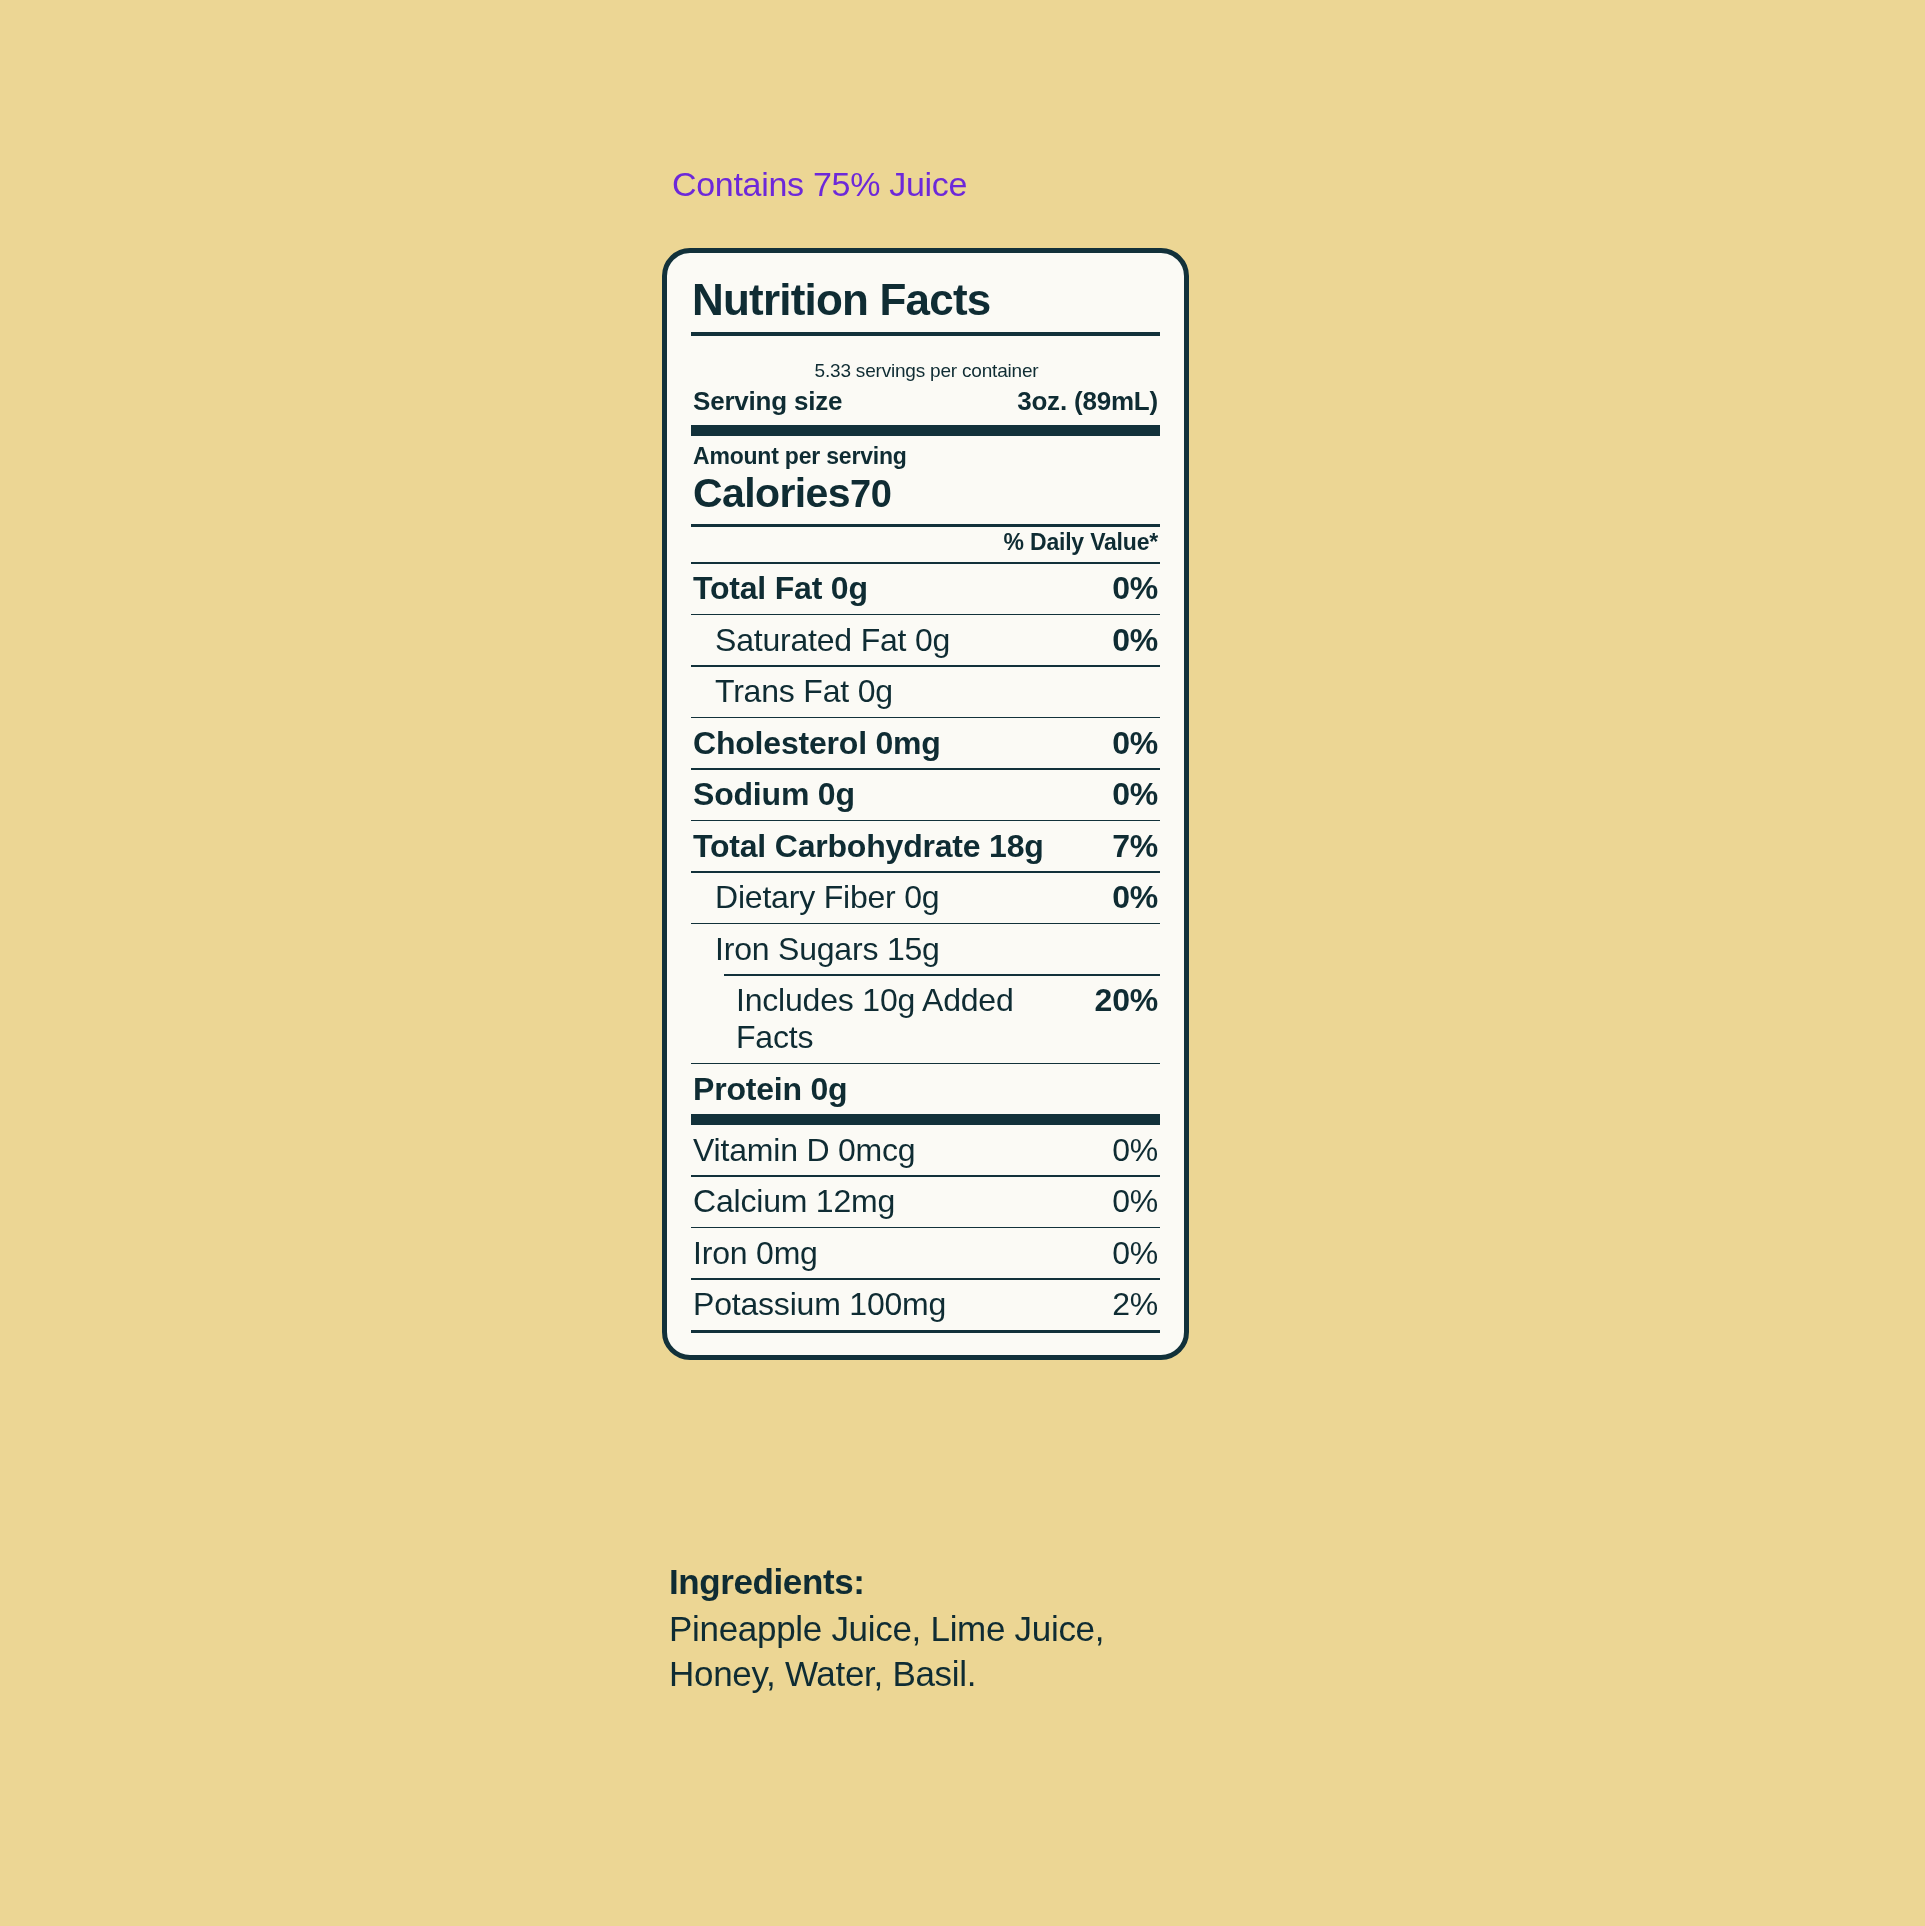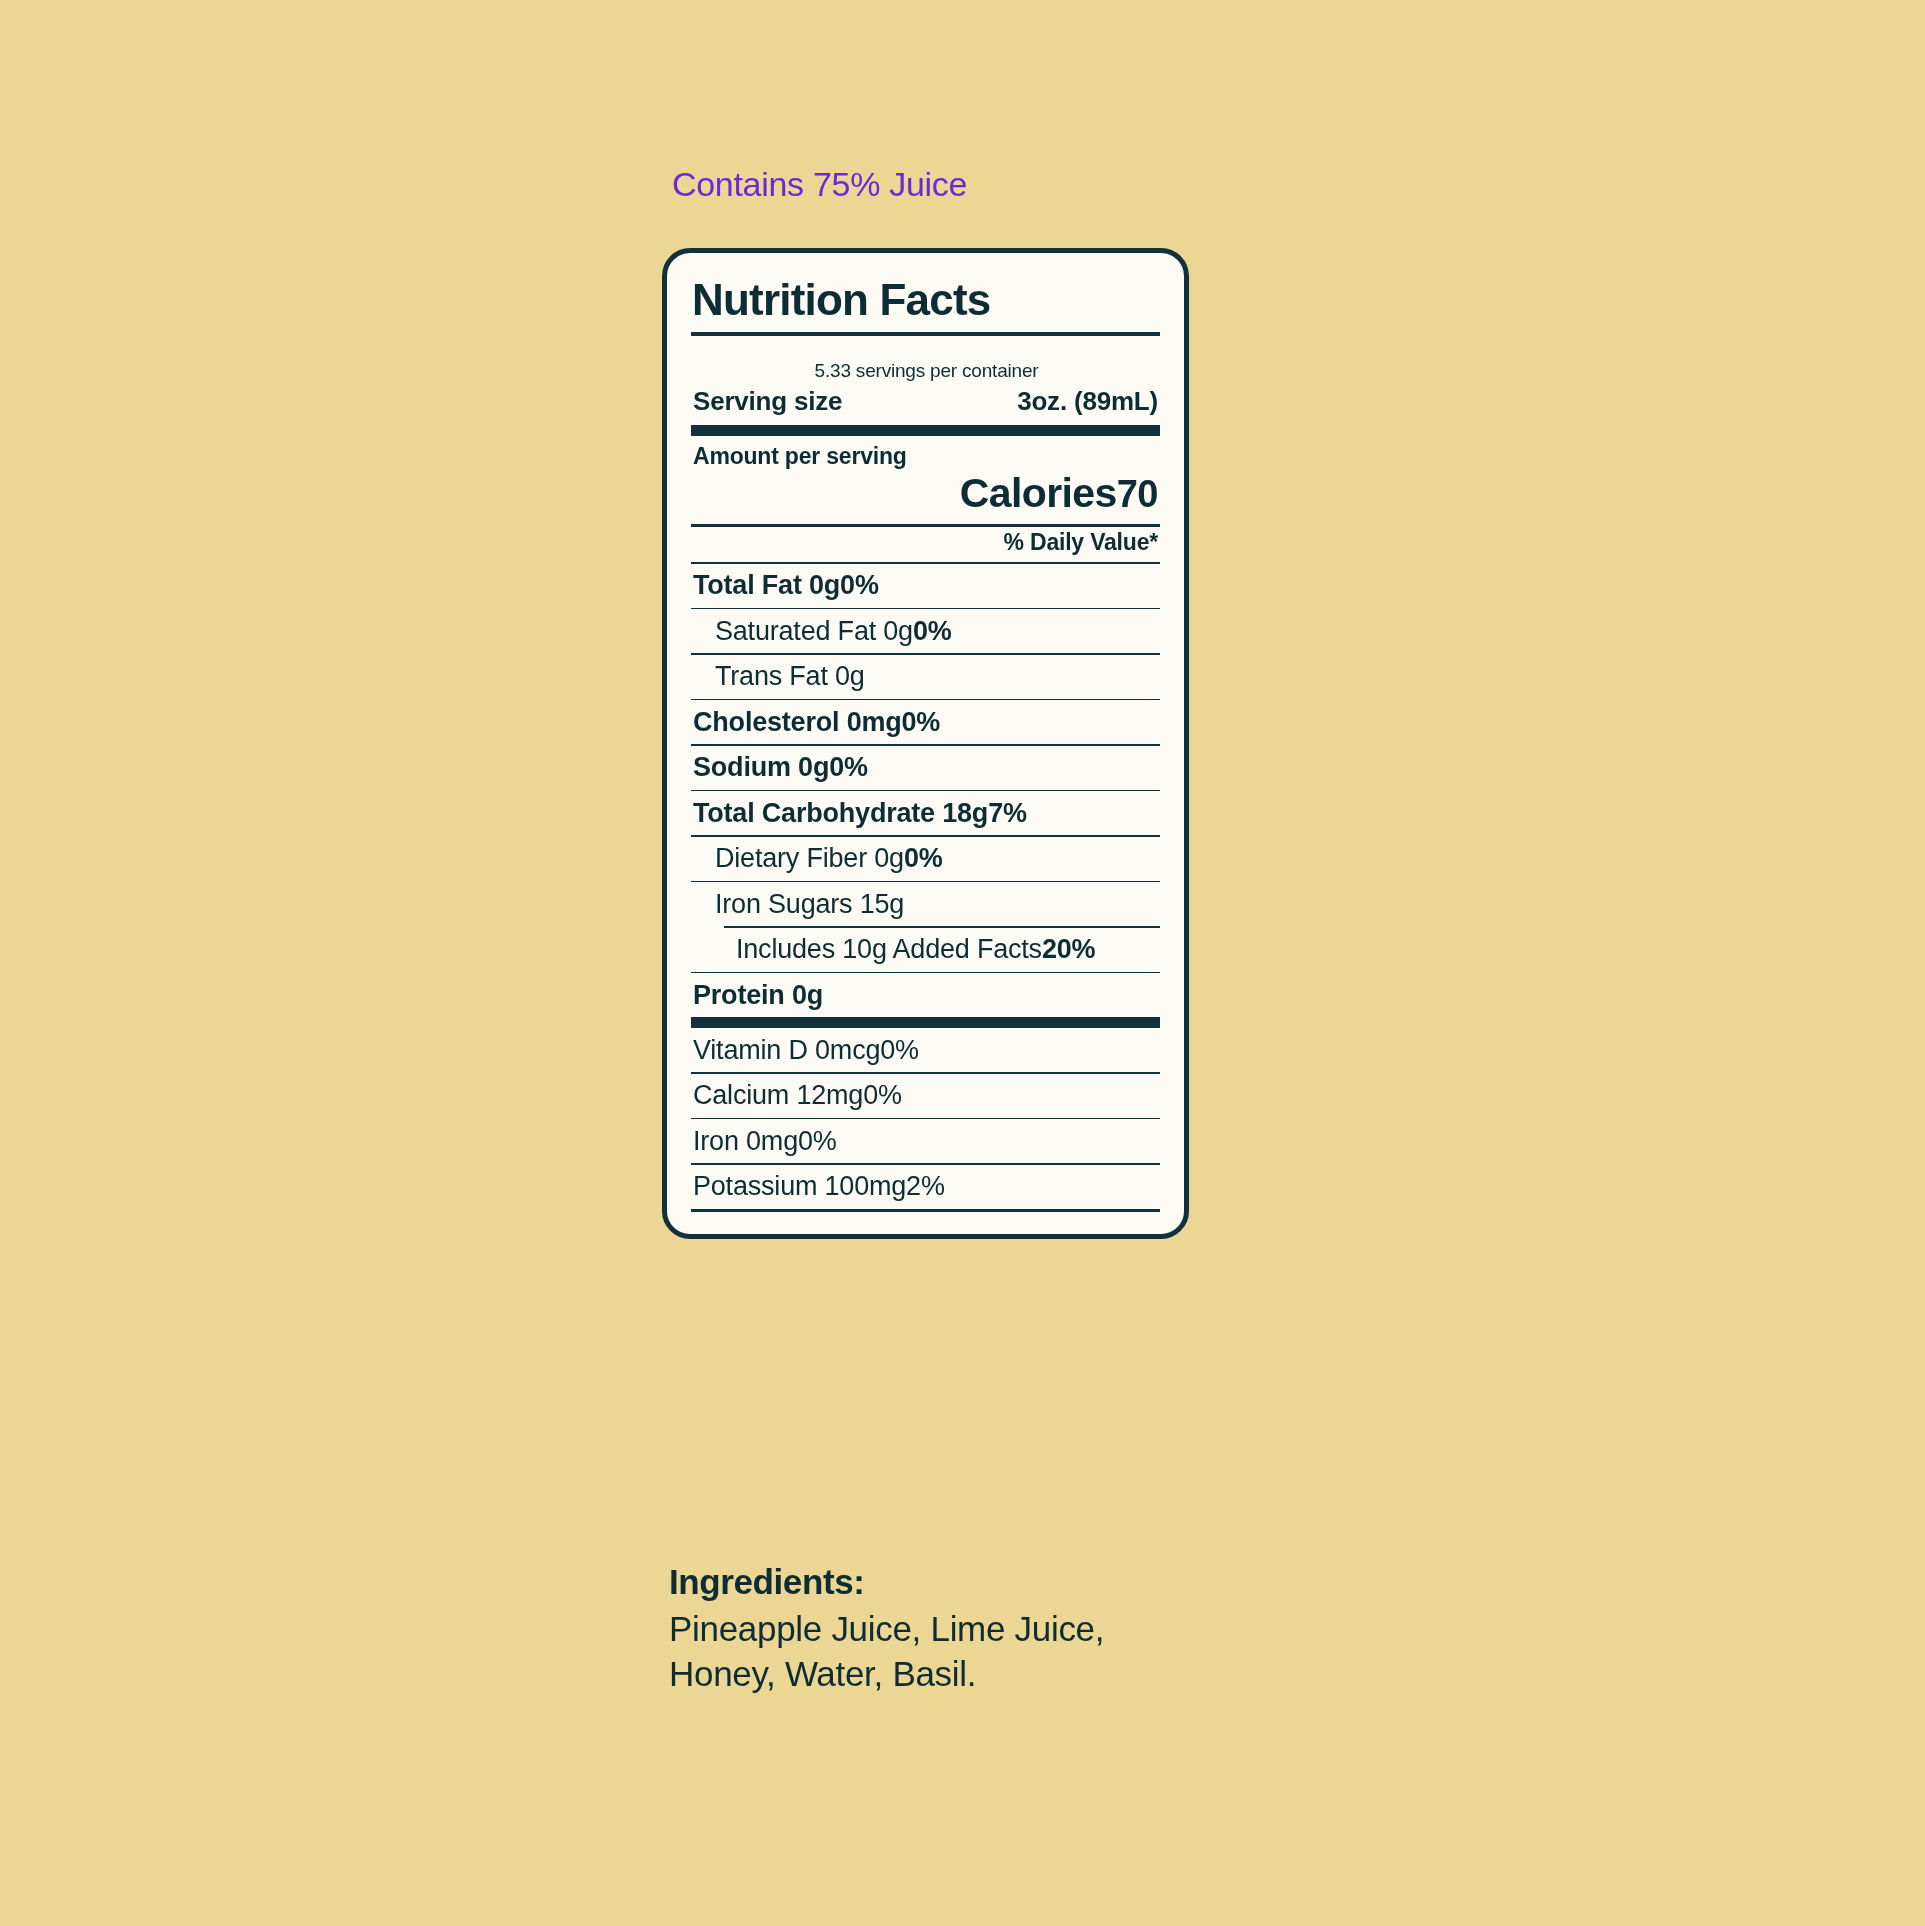--- a/index.html
+++ b/index.html
@@ -70,23 +70,24 @@
 
   .servings {
     font-size: 19px;
     margin: 24px 0 1px 2px;
     letter-spacing: -0.2px;
     text-align: center;
   }
 
   .row {
     display: flex;
+    justify-content: space-between;
     align-items: baseline;
     padding: 6.5px 2px 6.5px 2px;
-    font-size: 27px;
+    font-size: 32px;
     letter-spacing: -0.2px;
   }
   .row.bold, .bold { font-weight: bold; }
   .row .lbl { text-align: left; }
   .row .val { text-align: right; font-weight: bold; }
 
   .serving-size {
     display: flex;
     justify-content: space-between;
     align-items: baseline;
@@ -98,21 +99,21 @@
 
   .amount-per {
     font-size: 23px;
     font-weight: bold;
     padding: 7px 2px 0 2px;
     letter-spacing: -0.2px;
   }
 
   .calories-row {
     display: flex;
-    justify-content: flex-end;
+    justify-content: flex-start;
     align-items: baseline;
     padding: 0 2px 7px 2px;
   }
   .calories-label {
     font-size: 41px;
     font-weight: bold;
     letter-spacing: -0.6px;
   }
   .calories-value {
     font-size: 38px;

